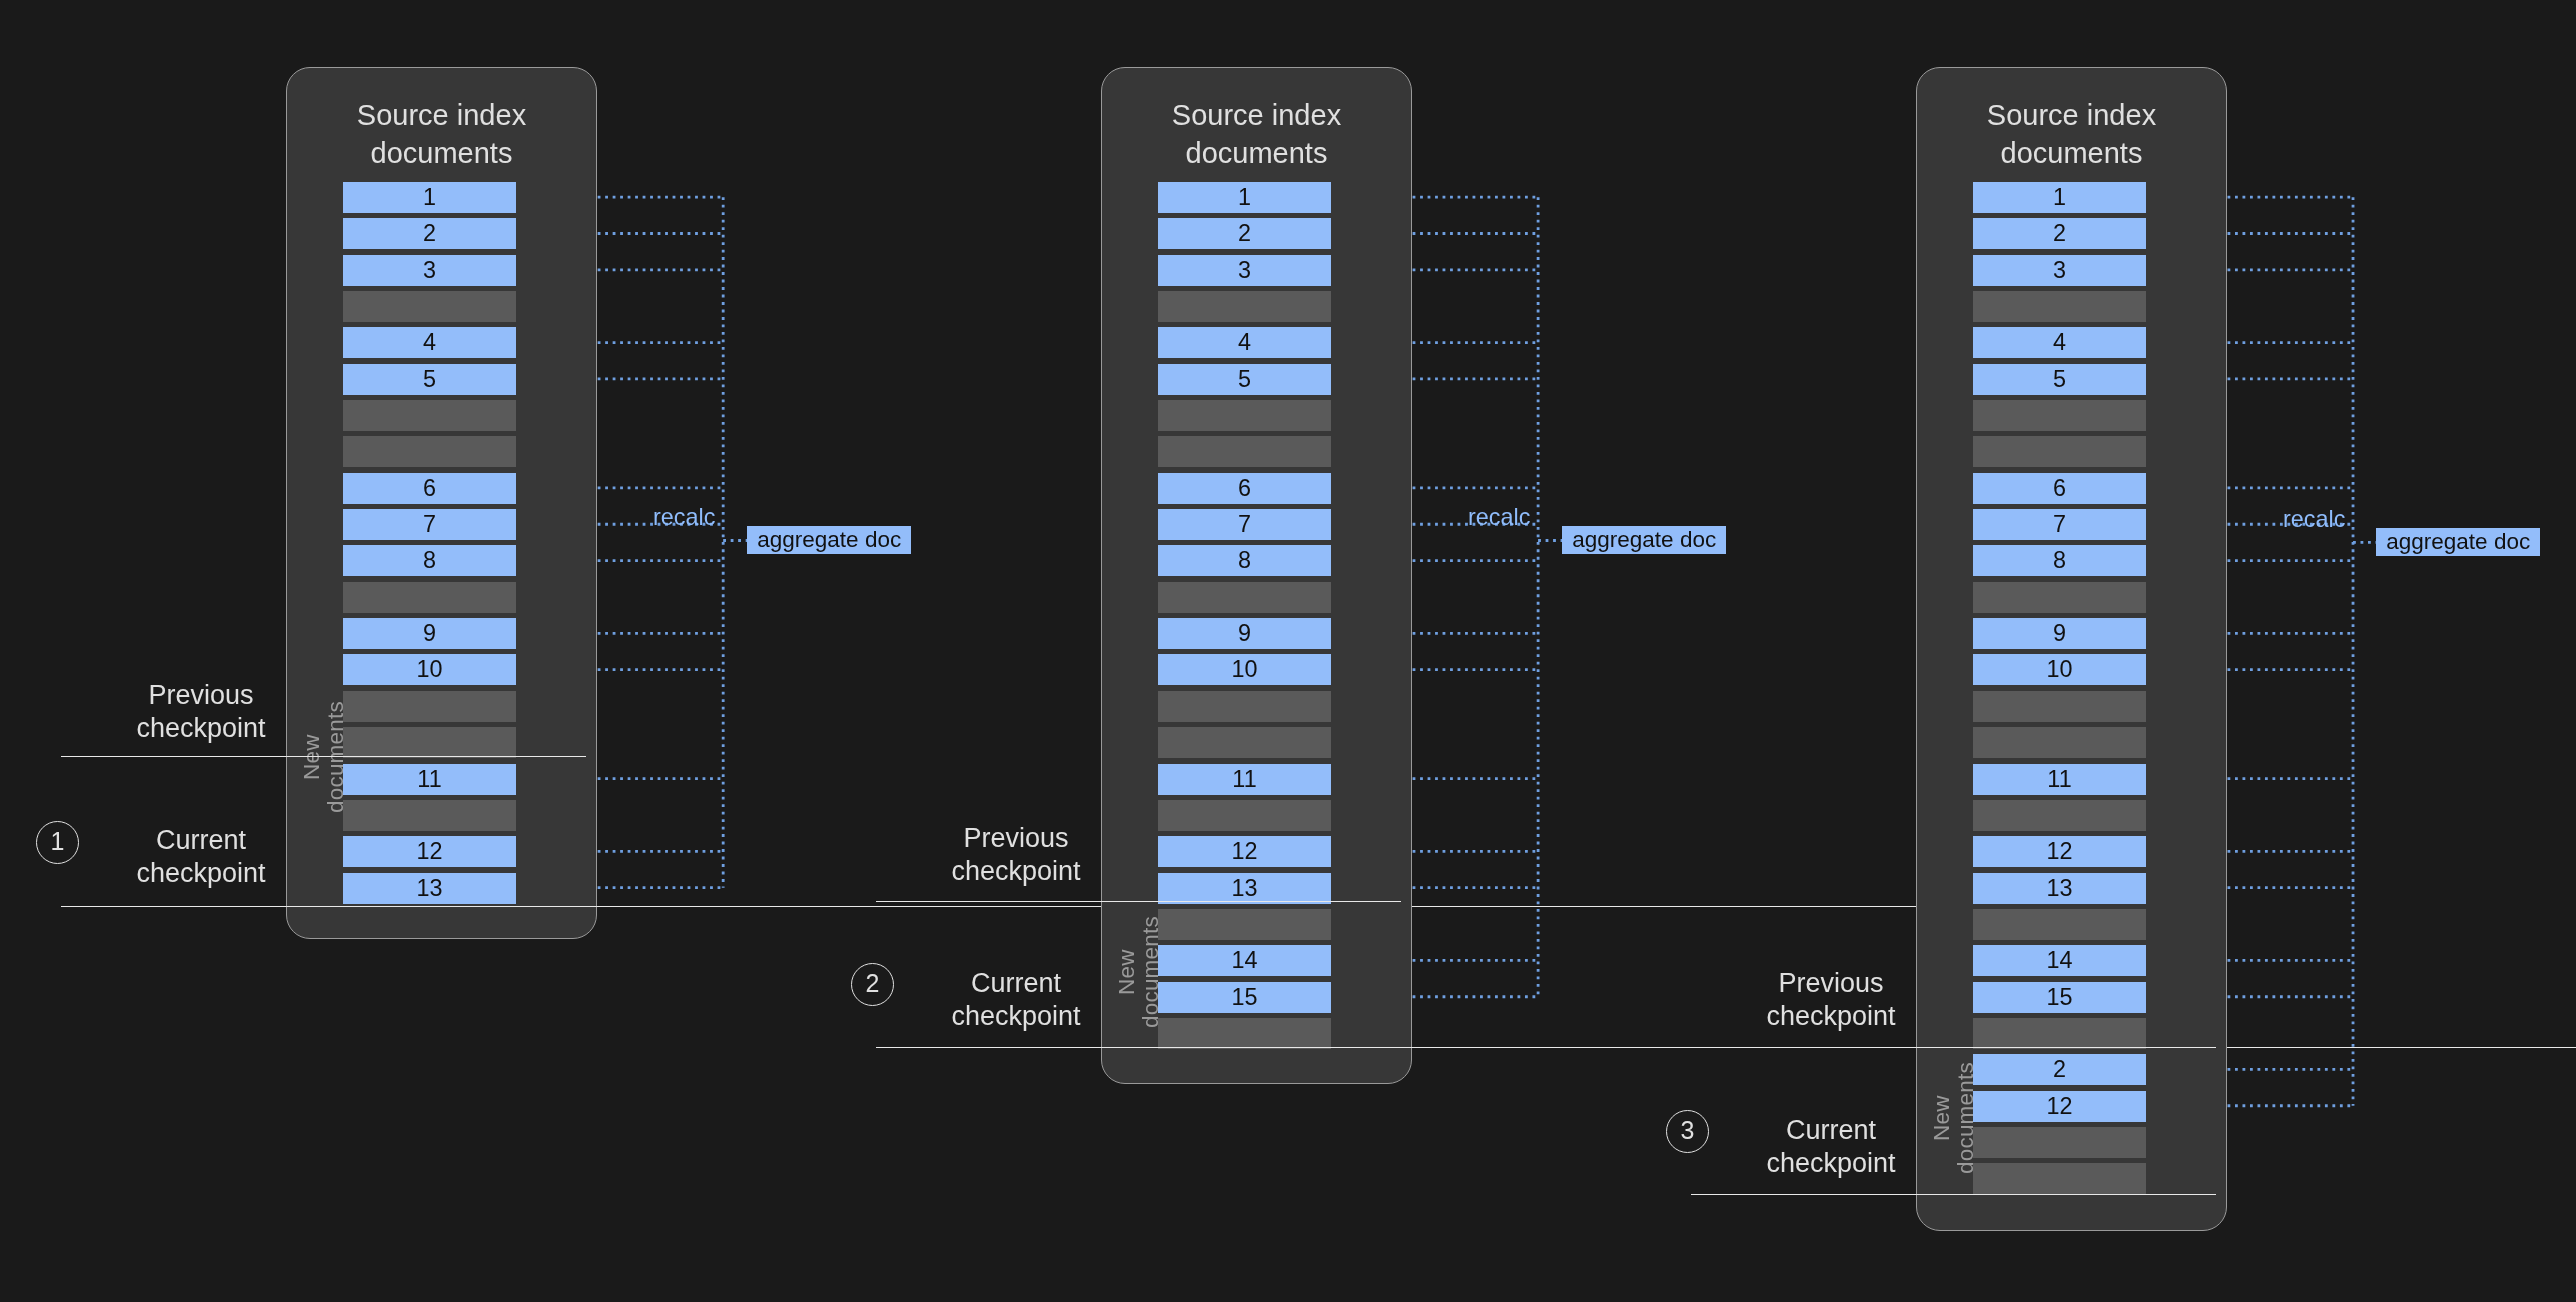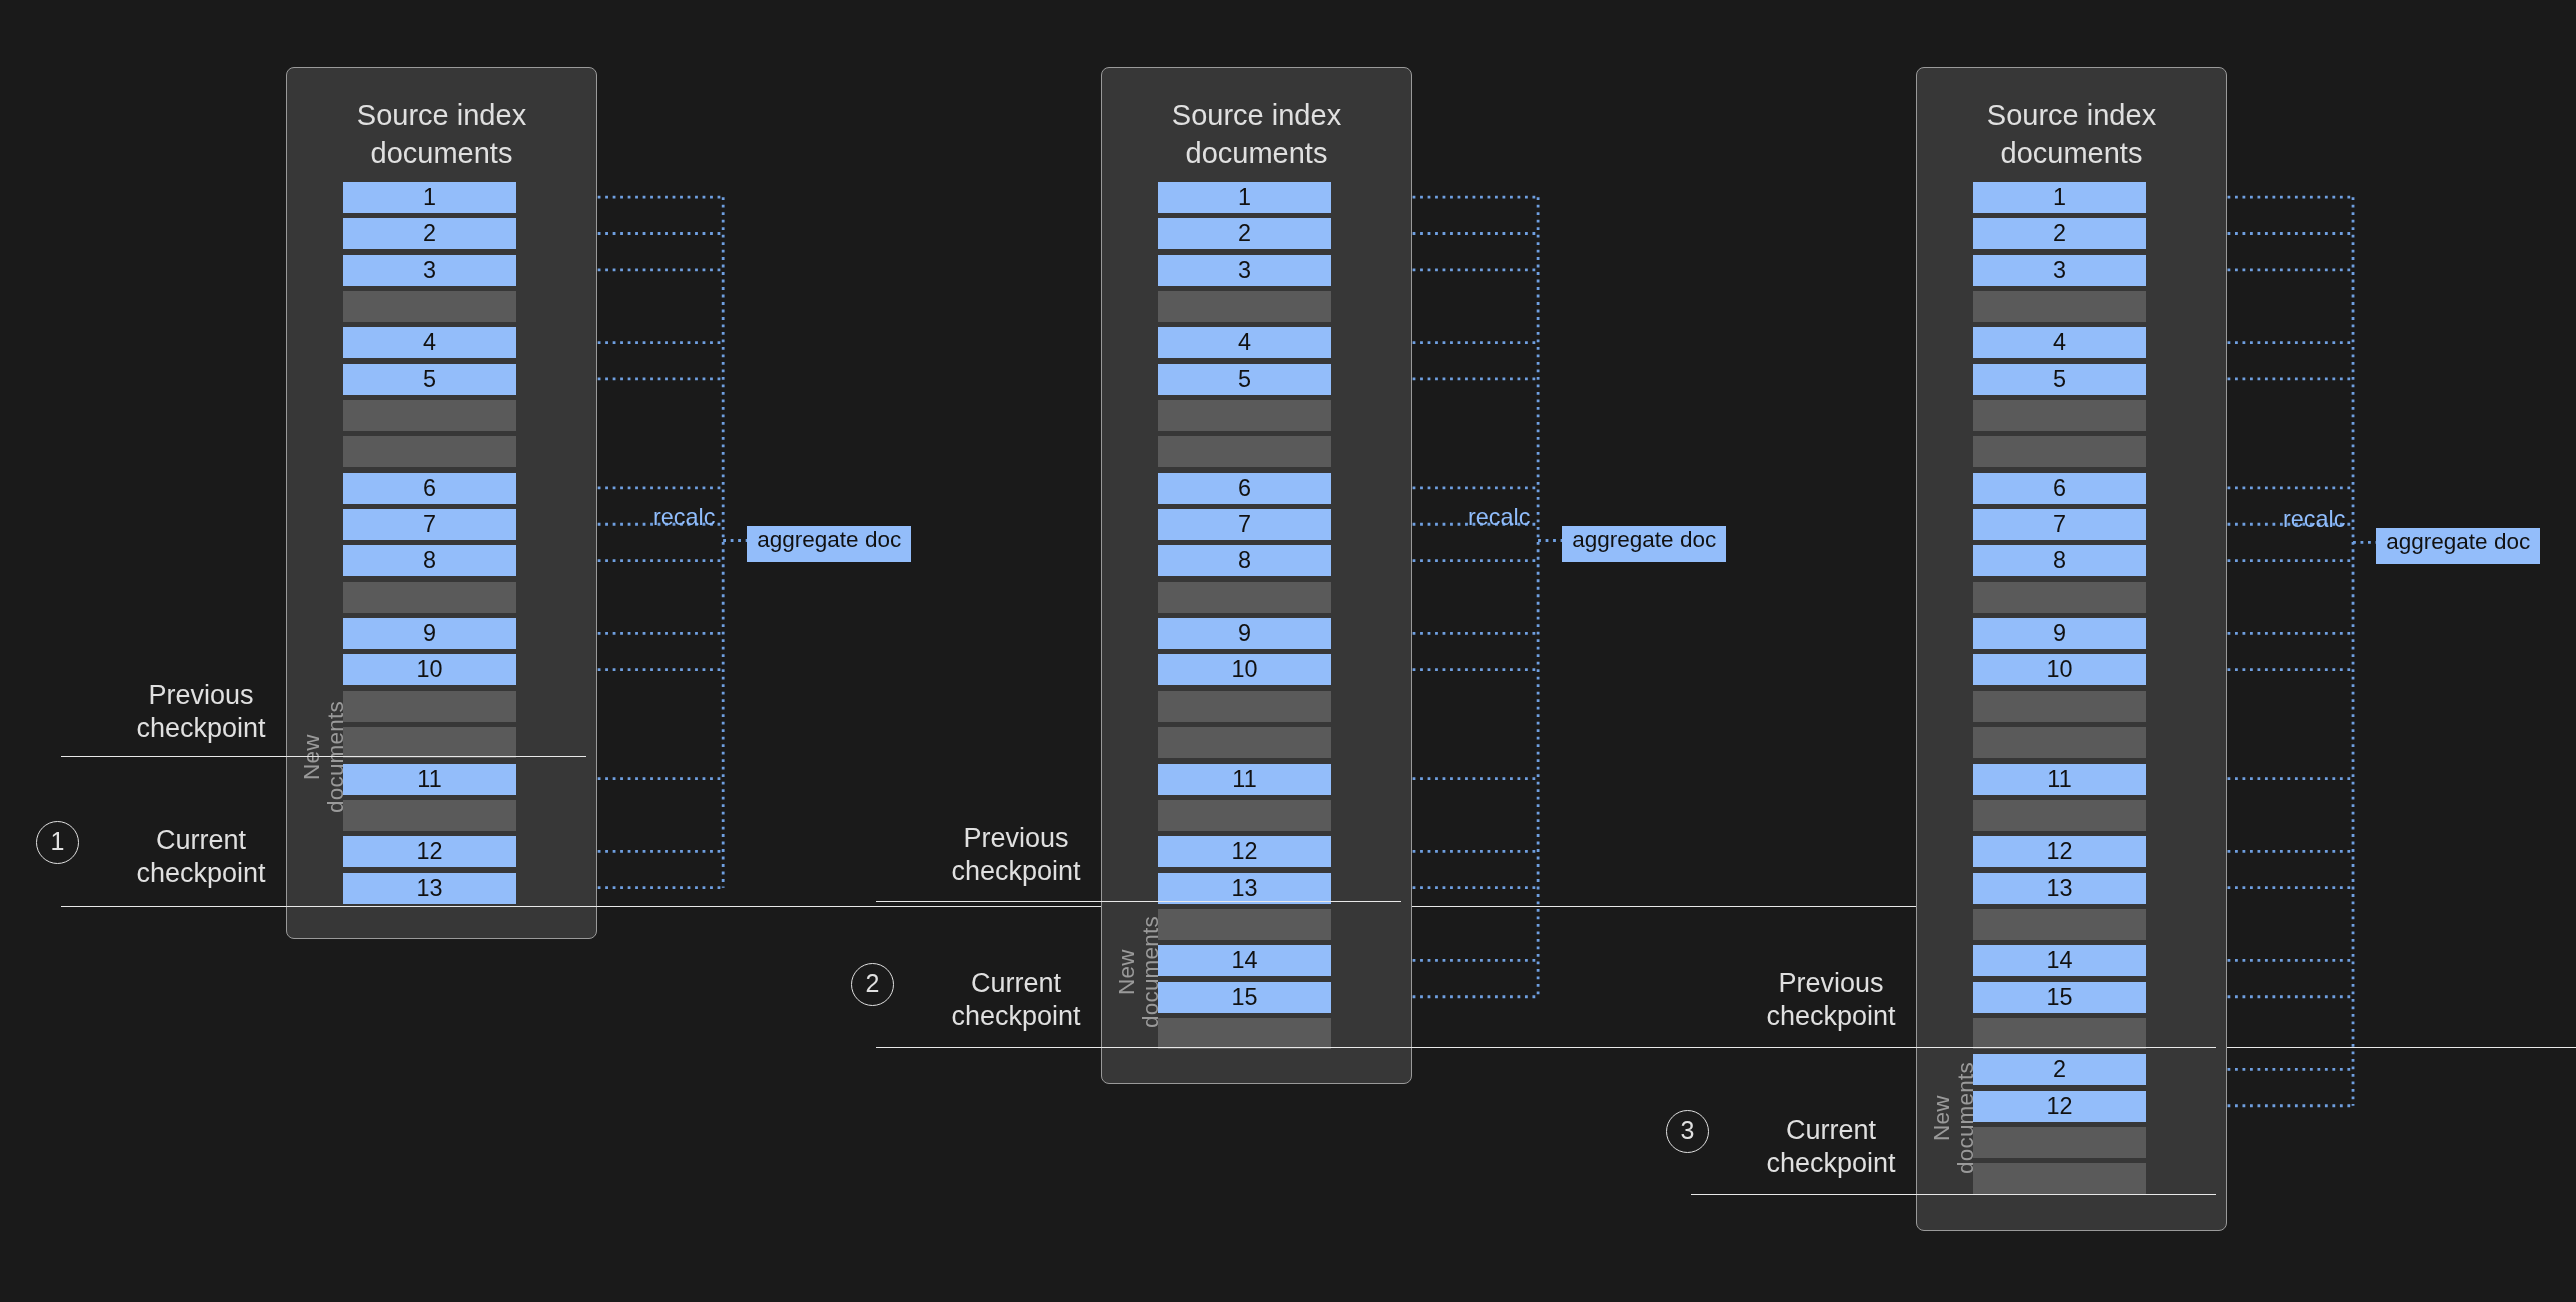--- a/index.html
+++ b/index.html
@@ -1,37 +1,37 @@
 <!DOCTYPE html>
 <html style="font-size:15px"><head>
 <meta charset="utf-8">
 <style>
   html,body{margin:0;padding:0;background:#1a1a1a;}
   body{width:2576px;height:1302px;overflow:hidden;font-family:"Liberation Sans",sans-serif;}
   #stage{position:relative;width:2576px;height:1302px;background:#1a1a1a;}
 
-  .panel{position:absolute;background:#373737;border:1.9px solid #9a9a9a;border-radius:8px;box-sizing:border-box;}
+  .panel{position:absolute;background:#373737;border:1.9px solid #9a9a9a;border-radius:24px;box-sizing:border-box;}
   .panel-title{position:absolute;left:0;right:0;top:28px;text-align:center;color:#e0e0e0;font-size:29px;line-height:38px;font-weight:400;}
 
   .rows{position:absolute;}
   .row{position:absolute;left:0;width:173px;height:31px;box-sizing:border-box;}
   .row.doc{background:#93bdfa;}
   .row.gap{background:#5a5a5a;}
   .row .num{display:block;width:100%;text-align:center;color:#111;font-size:23.4px;line-height:31px;}
 
   .newdocs{position:absolute;color:#9a9a9a;font-size:22.5px;line-height:24px;text-align:center;
            writing-mode:vertical-rl;transform:rotate(180deg);white-space:pre;letter-spacing:0.2px;}
 
   .cpline{position:absolute;height:0;border-top:1.9px solid #e8e8e8;}
   .cplabel{position:absolute;color:#e0e0e0;font-size:27px;line-height:33px;text-align:center;white-space:pre-line;}
   .stepnum{position:absolute;width:41px;height:41px;border:1.9px solid #e0e0e0;border-radius:50%;
            color:#e0e0e0;font-size:25px;line-height:39px;text-align:center;}
 
   .recalc{position:absolute;color:#8fbcfb;font-size:23.4px;line-height:26px;}
-  .aggbox{position:absolute;background:#93bdfa;height:36px;padding:0 10.3px;box-sizing:border-box;}
+  .aggbox{position:absolute;background:#93bdfa;height:28px;padding:0 10.3px;box-sizing:border-box;}
   .aggbox span{display:block;color:#111;font-size:22.5px;line-height:28px;white-space:nowrap;}
 
   svg.wires{position:absolute;left:0;top:0;width:2576px;height:1302px;overflow:visible;pointer-events:none;}
 </style>
 </head>
 <body>
 
 <div id="stage">
 
   <svg class="wires" id="wires" viewBox="0 0 2750 1390" width="2576" height="1302">

